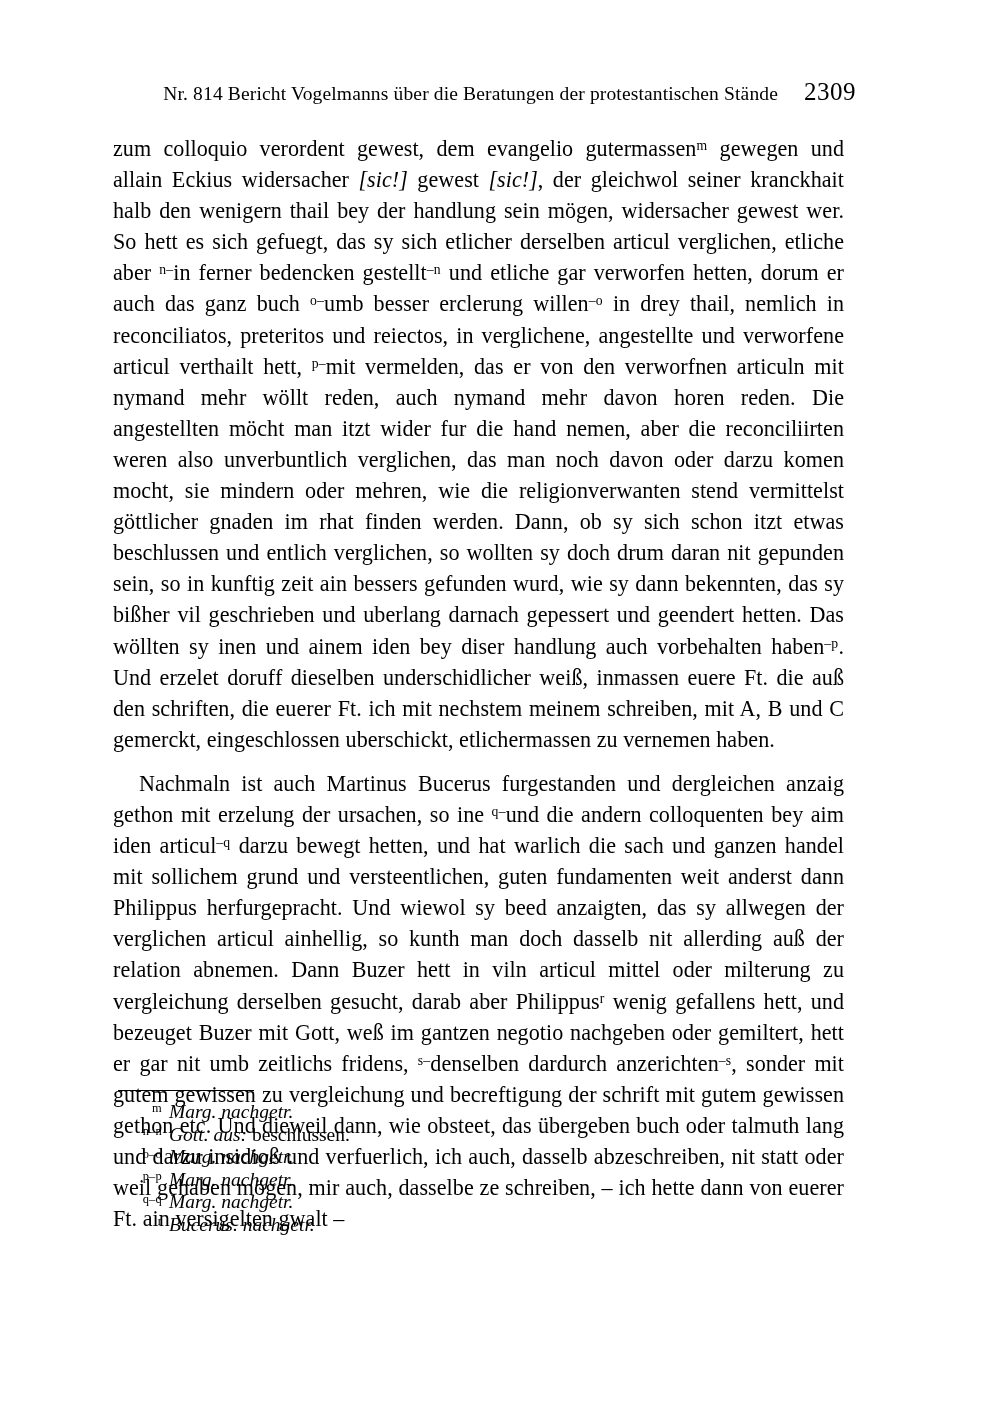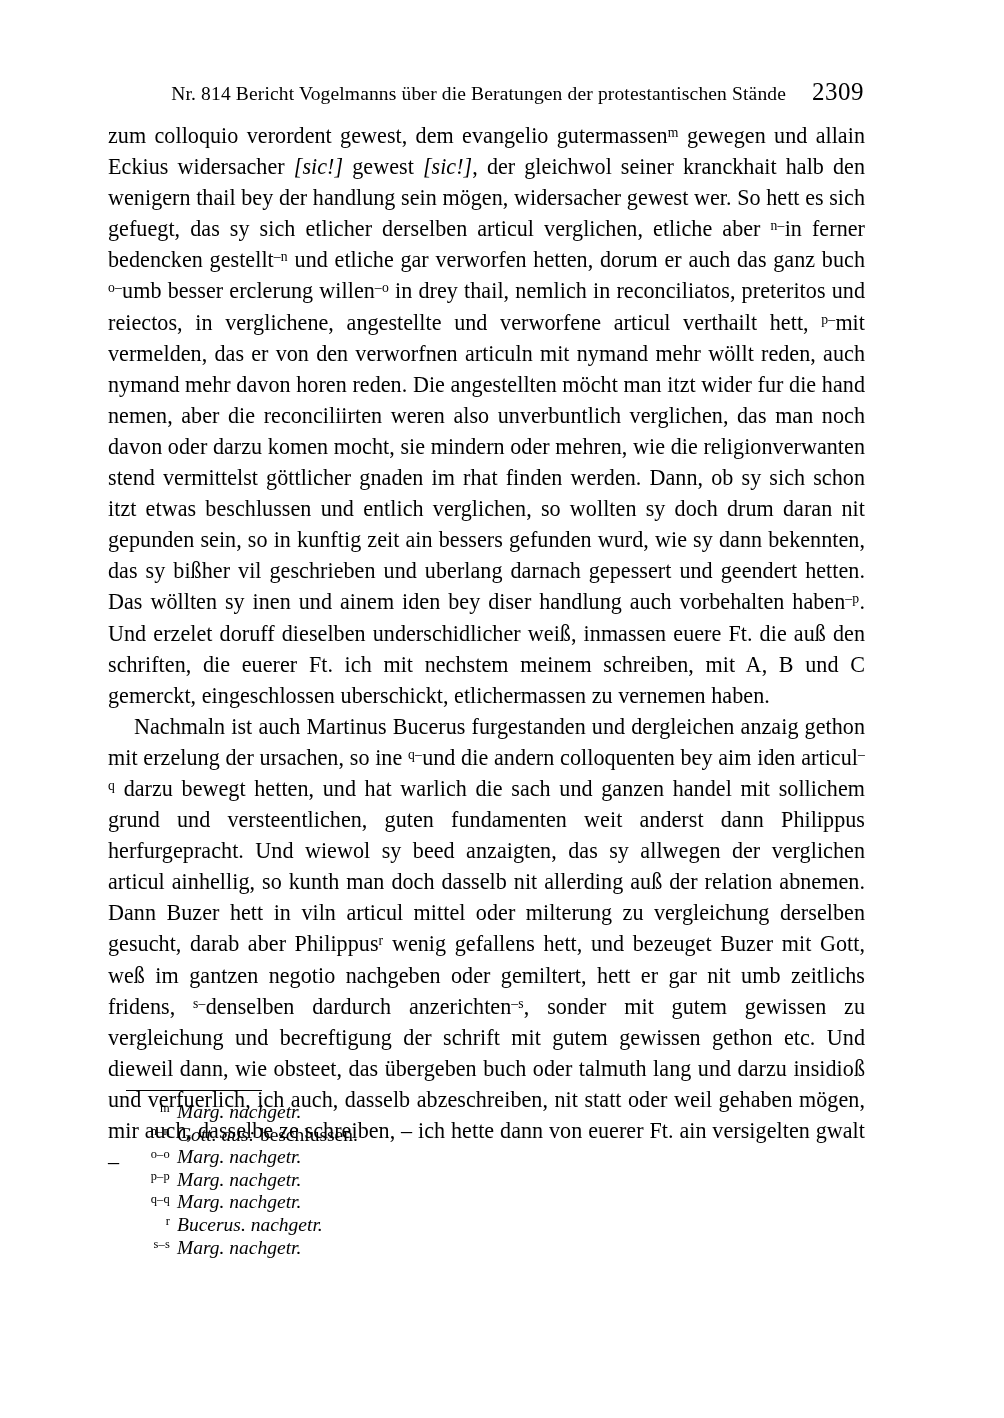--- a/index.html
+++ b/index.html
@@ -10,21 +10,21 @@
   body {
     width: 1004px;
     height: 1418px;
     position: relative;
     font-family: "Liberation Serif", "DejaVu Serif", serif;
     color: #000000;
     -webkit-font-smoothing: antialiased;
   }
   .page {
     position: absolute;
-    left: 16px; top: 0;
+    left: 8px; top: 0;
     width: 922px;
     height: 1418px;
     overflow: hidden;
     padding-left: 43px;
   }
 
   
   .header {
     position: absolute;
     left: 92px;
@@ -46,21 +46,21 @@
   }
 
   
   .body-block {
     position: absolute;
     left: 92px;
     top: 120px;
     width: 757px;
   }
   p.para {
-    margin: 0;
+    margin: 13px;
     text-align: justify;
     text-justify: inter-word;
     font-size: 22.1px;
     line-height: 31.1px;
     letter-spacing: 0.05px;
     hyphens: none;
   }
   p.para.indented {
     text-indent: 26px;
   }
@@ -133,17 +133,16 @@
 
   <div class="footnotes">
     <div class="fn-rule"></div>
     <div class="fn-list">
         <div class="fn-item"><span class="fn-marker">m</span><span class="fn-text">Marg. nachgetr.</span></div>
         <div class="fn-item"><span class="fn-marker">n–n</span><span class="fn-text">Gott. aus:</span><span class="fn-text-roman"> beschlussen.</span></div>
         <div class="fn-item"><span class="fn-marker">o–o</span><span class="fn-text">Marg. nachgetr.</span></div>
         <div class="fn-item"><span class="fn-marker">p–p</span><span class="fn-text">Marg. nachgetr.</span></div>
         <div class="fn-item"><span class="fn-marker">q–q</span><span class="fn-text">Marg. nachgetr.</span></div>
         <div class="fn-item"><span class="fn-marker">r</span><span class="fn-text">Bucerus. nachgetr.</span></div>
-        <div class="fn-item"><span class="fn-marker">s–s</span><span class="fn-text">Marg. nachgetr.</span></div>
       </div>
   </div>
 
 </div>
 
 </body></html>

